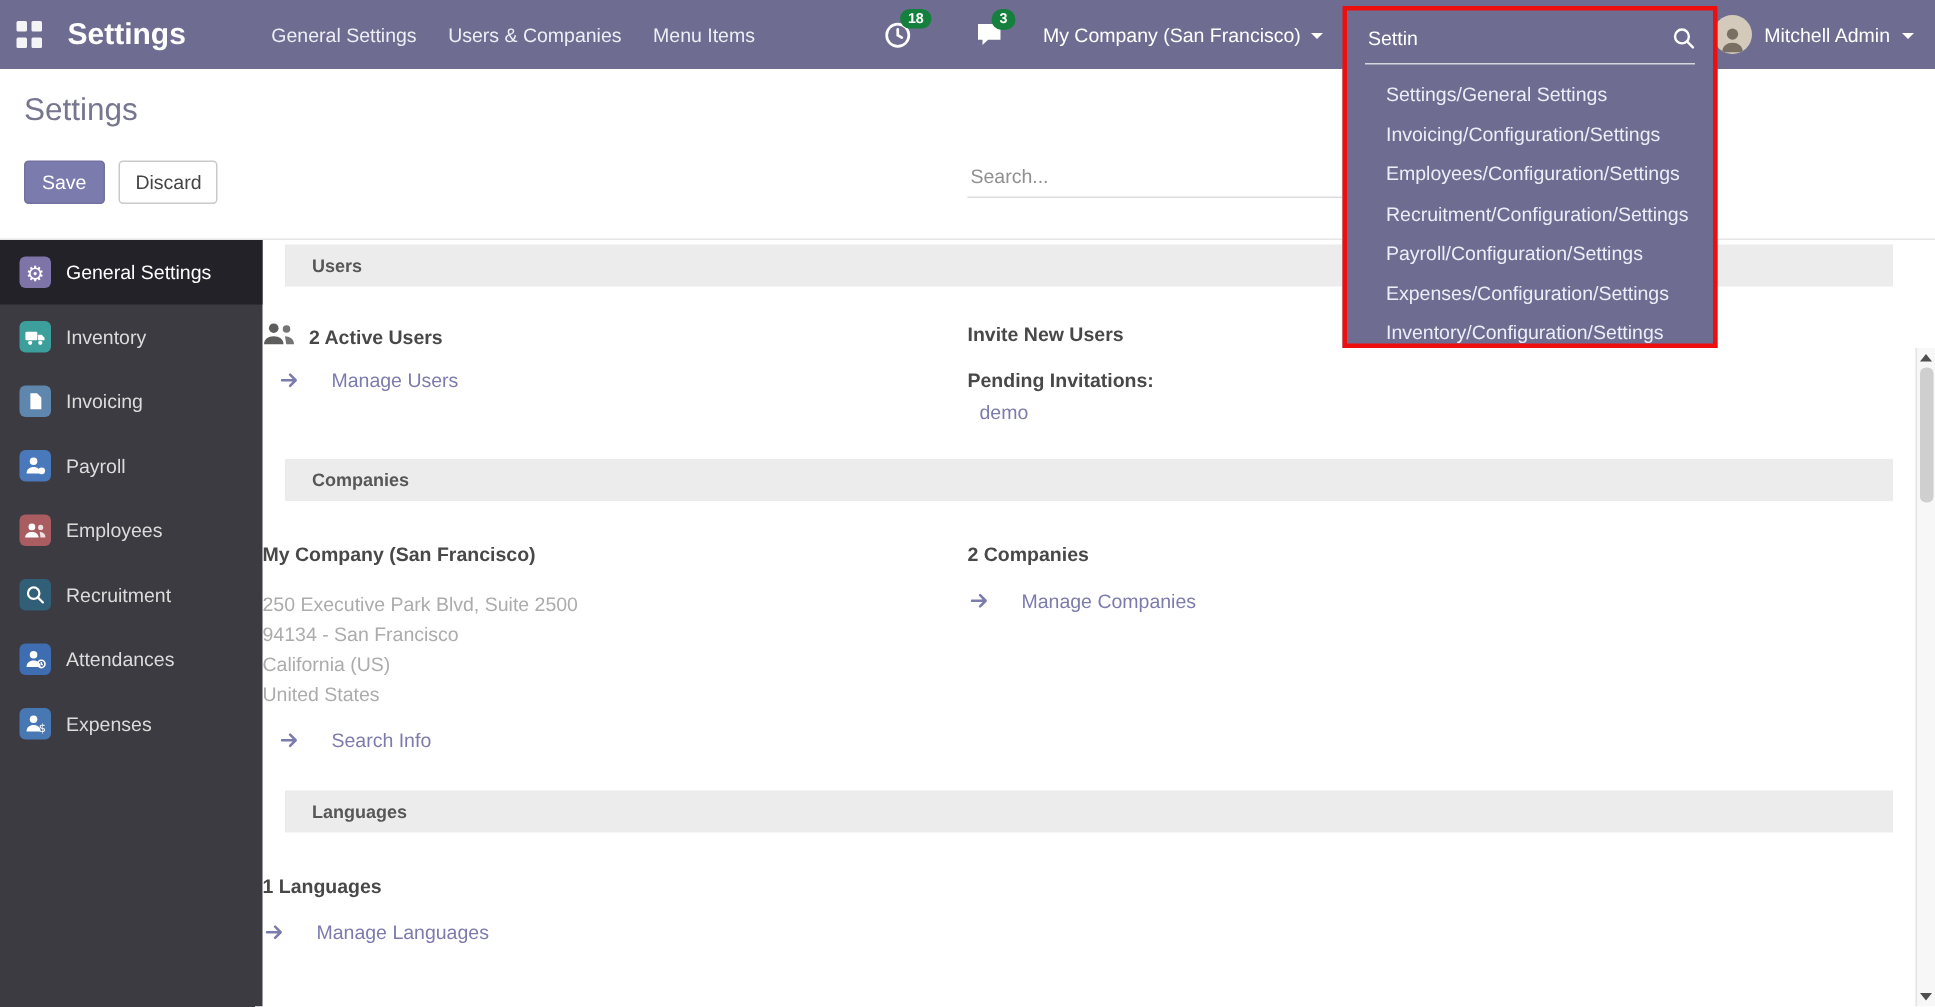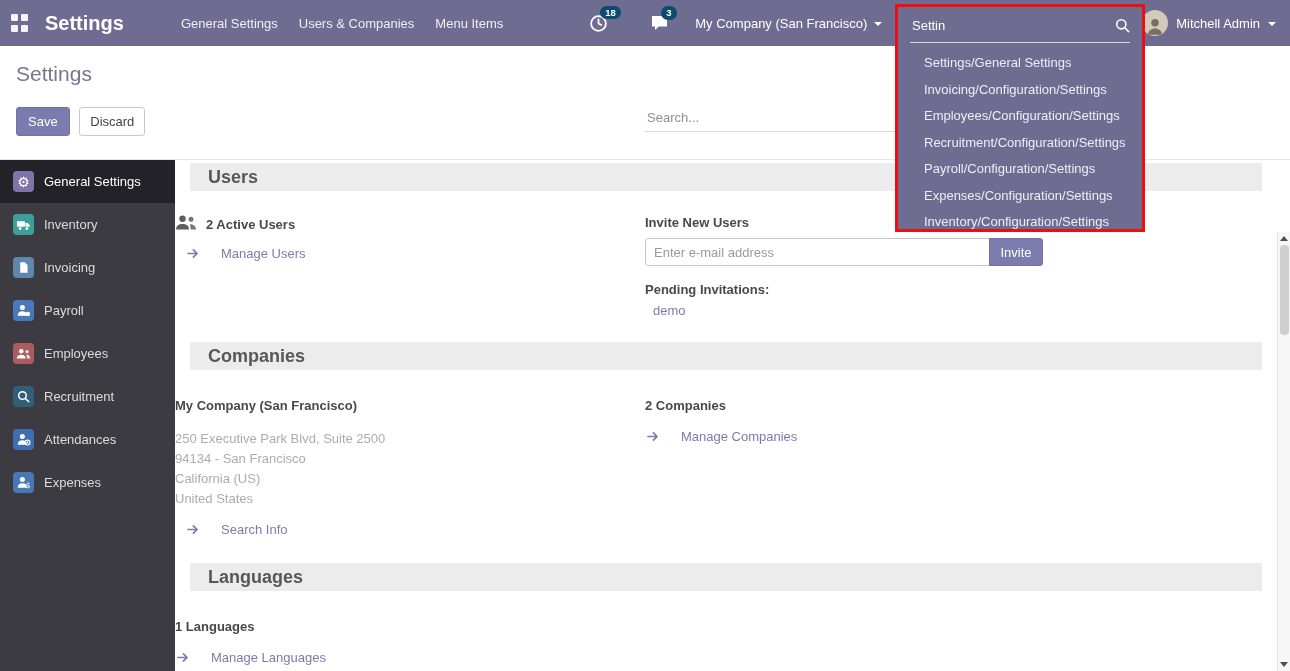--- a/index.html
+++ b/index.html
@@ -9,21 +9,21 @@
   
   .navbar { height: 46px; background: #6e6d91; color: #fff; display: flex; align-items: center;
             padding: 0 14px 0 11px; position: relative; z-index: 10; }
   .apps-icon { width: 18px; height: 18px; display: grid; grid-template-columns: 7px 7px; gap: 3px; cursor: pointer; }
   .apps-icon span { width: 7px; height: 7px; background: rgba(255,255,255,.92); border-radius: 1px; }
   .navbar-title { font-size: 20px; font-weight: 700; margin-left: 16px; }
   .navbar-menu { display: flex; gap: 21px; margin-left: 57px; color: #eeeef6; }
   .navbar-menu span { cursor: pointer; white-space: nowrap; }
   .systray { display: flex; align-items: center; margin-left: 86px; gap: 42px; }
   .icon-badge { position: relative; cursor: pointer; display: flex; align-items: center; }
-  .badge { position: absolute; top: -8px; left: 11px; background: #0c4a6e; color: #fff;
+  .badge { position: absolute; top: -8px; left: 11px; background: #15803d; color: #fff;
            font-size: 9.5px; font-weight: 700; padding: 2px 5px; border-radius: 9px; line-height: 1; }
   .company { margin-left: 26px; display: flex; align-items: center; gap: 7px; cursor: pointer; white-space: nowrap; }
   .user-menu { margin-left: auto; display: flex; align-items: center; gap: 8px; cursor: pointer; white-space: nowrap; }
   .avatar { width: 26px; height: 26px; border-radius: 50%; background: #d3cabc; overflow: hidden;
             display: flex; align-items: flex-end; justify-content: center; }
   .caret { width: 0; height: 0; border-left: 4px solid transparent; border-right: 4px solid transparent;
            border-top: 4px solid #fff; margin-top: 2px; }
 
   
   .control-panel { position: relative; height: 114px; background: #fff; border-bottom: 1px solid #e6e6e6;
@@ -46,21 +46,21 @@
                color: #dcdcdc; cursor: pointer; }
   .side-item.active { background: #232228; color: #fff; }
   .app-ic { width: 21px; height: 21px; border-radius: 4px; flex-shrink: 0; color: #fff;
             display: flex; align-items: center; justify-content: center; font-size: 14px; line-height: 1; }
   .ic-0 { background: #7e74a8; } .ic-1 { background: #3c9f9b; } .ic-2 { background: #5f87ae; }
   .ic-3 { background: #4a79bb; } .ic-4 { background: #aa5d61; } .ic-5 { background: #315f77; }
   .ic-6 { background: #3f6db1; } .ic-7 { background: #4778b3; }
 
   .content { flex: 1; margin-right: 13px; overflow: hidden; }
   .band { margin: 3px 15px 0 15px; height: 28px; line-height: 28px; background: #ececec;
-          padding-left: 18px; font-size: 18px; font-weight: 700; color: #575757; }
+          padding-left: 18px; font-size: 12px; font-weight: 700; color: #575757; }
   .band.gap { margin-top: 24px; }
   .band.gap2 { margin-top: 26px; }
   .row2 { display: grid; grid-template-columns: 470px 1fr; padding-right: 25px; }
   .bold { font-weight: 700; color: #484848; }
   .muted { color: #acacac; line-height: 20px; }
   .link { color: #7c7bad; cursor: pointer; }
   .link-row { display: flex; align-items: center; gap: 22px; margin-top: 13px; margin-left: 12px; cursor: pointer; }
   .icon-text-row { display: flex; align-items: center; gap: 9px; margin-top: 24px; }
   .mt24 { margin-top: 24px; } .mt16 { margin-top: 16px; } .mt28 { margin-top: 28px; }
   .invite-row { display: flex; margin-top: 8px; }
@@ -250,24 +250,20 @@
         </div>
         <div class="link-row">
           <svg width="12" height="11" viewBox="0 0 12 11">
               <path d="M1 5.5h8.2M6.4 1.8l3.7 3.7-3.7 3.7" fill="none" stroke="#7c7bad" stroke-width="1.7" stroke-linecap="round" stroke-linejoin="round"></path>
             </svg>
           <span class="link">Manage Users</span>
         </div>
       </div>
       <div>
         <div class="bold mt24">Invite New Users</div>
-        <div class="invite-row">
-          <input class="email-input" placeholder="Enter e-mail address" style="">
-          <button class="invite-btn">Invite</button>
-        </div>
         <div class="bold mt16">Pending Invitations:</div>
         <div class="link demo-link">demo</div>
       </div>
     </div>
 
     <div class="band gap">Companies</div>
     <div class="row2">
       <div>
         <div class="bold mt28">My Company (San Francisco)</div>
         <div class="muted addr">250 Executive Park Blvd, Suite 2500</div>

